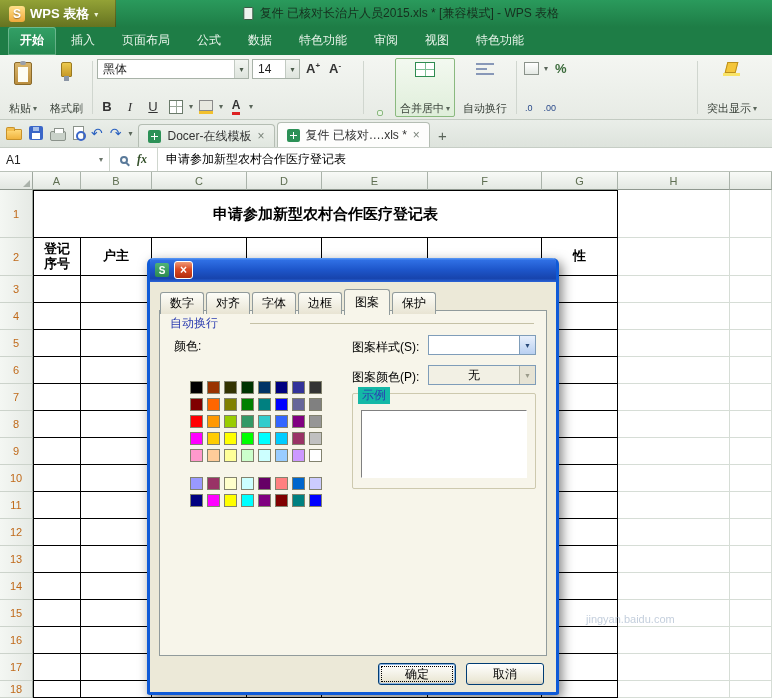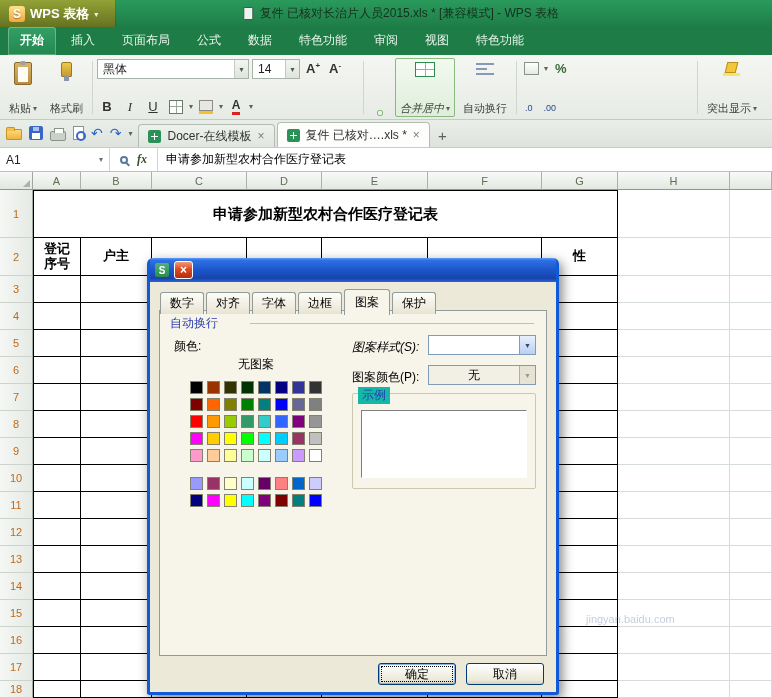--- a/index.html
+++ b/index.html
@@ -56,21 +56,21 @@
   .al-btn{padding:2px;border:1px solid transparent;border-radius:2px;cursor:pointer;}
   .al-btn.sel{border-color:#8ab97f;background:#eaf4e6;}
   .al{width:14px;height:10px;background:
      linear-gradient(#6b8bb5,#6b8bb5) 0 0/14px 2px no-repeat,
      linear-gradient(#6b8bb5,#6b8bb5) 0 4px/10px 2px no-repeat,
      linear-gradient(#6b8bb5,#6b8bb5) 0 8px/14px 2px no-repeat;}
   .al.c{background:
      linear-gradient(#6b8bb5,#6b8bb5) 0 0/14px 2px no-repeat,
      linear-gradient(#6b8bb5,#6b8bb5) 2px 4px/10px 2px no-repeat,
      linear-gradient(#6b8bb5,#6b8bb5) 0 8px/14px 2px no-repeat;}
-  .merge-btn{border:1px solid #8ab97f;background:linear-gradient(#f3f9f0,#dfeeda);font-style:italic;}
+  .merge-btn{border:1px solid #8ab97f;background:linear-gradient(#f3f9f0,#dfeeda);}
   .merge-ico{width:20px;height:15px;border:1px solid #2e8b50;background:
      linear-gradient(#7bbf93,#7bbf93) 50% 0/1px 100% no-repeat,
      linear-gradient(#7bbf93,#7bbf93) 0 50%/100% 1px no-repeat,#fff;}
   .wrap-ico{width:18px;height:13px;background:
      linear-gradient(#8898b8,#8898b8) 0 1px/18px 2px no-repeat,
      linear-gradient(#8898b8,#8898b8) 0 6px/11px 2px no-repeat,
      linear-gradient(#8898b8,#8898b8) 0 11px/18px 2px no-repeat;position:relative;}
   .numfmt-ico{width:15px;height:13px;border:1px solid #8a928a;background:linear-gradient(#fff,#e4e9e4);}
   .pct{font-size:13px;font-weight:bold;color:#3a6a3a;cursor:pointer;padding:0 4px;}
   .dec-btn{font-size:9px;color:#2a4a8a;border:1px solid transparent;padding:2px 3px;cursor:pointer;}
@@ -138,21 +138,21 @@
   .dlg-tab{font-size:12px;background:linear-gradient(#fdfdf8,#e8e4d3);border:1px solid #919b9c;border-bottom:none;border-radius:3px 3px 0 0;padding:2px 9px;cursor:pointer;}
   .dlg-tab.active{background:#f7f5ea;padding:4px 10px;margin-bottom:-1px;}
   .dlg-page{position:absolute;left:9px;right:9px;top:52px;height:346px;border:1px solid #919b9c;background:#f7f5ea;}
   .grp-label{position:absolute;left:10px;top:4px;color:#2b3cb0;}
   .grp-line{position:absolute;left:90px;right:12px;top:12px;height:1px;background:#c5c1a6;}
   .lbl-color{position:absolute;left:14px;top:27px;}
   .no-pattern{position:absolute;left:30px;top:45px;width:132px;text-align:center;cursor:pointer;}
   #palette-main{position:absolute;left:30px;top:70px;display:grid;grid-template-columns:repeat(8,13px);grid-auto-rows:13px;gap:4px;}
   #palette-extra{position:absolute;left:30px;top:166px;display:grid;grid-template-columns:repeat(8,13px);grid-auto-rows:13px;gap:4px;}
   .swatch{width:13px;height:13px;border:1px solid #82826e;cursor:pointer;}
-  .lbl-pstyle{position:absolute;left:192px;top:28px;font-style:italic;}
+  .lbl-pstyle{position:absolute;left:192px;top:28px;}
   .lbl-pcolor{position:absolute;left:192px;top:58px;}
   .dd{position:absolute;height:20px;background:#fff;border:1px solid #7f9db9;display:flex;align-items:center;cursor:pointer;}
   .dd .dd-val{flex:1;padding:0 4px;text-align:center;}
   .dd .dd-btn{width:16px;height:100%;background:linear-gradient(#e8f0fc,#b9d0f1);border-left:1px solid #7f9db9;display:flex;align-items:center;justify-content:center;font-size:7px;color:#2a4a7a;}
   .dd.disabled{background:#f2f0e4;}
   .dd.disabled .dd-btn{background:#e6e3d4;color:#9a9a8a;border-left-color:#b0b0a0;}
   #dd-style{left:268px;top:24px;width:108px;}
   #dd-color{left:268px;top:54px;width:108px;}
   .sample-box{position:absolute;left:192px;right:10px;top:82px;height:96px;border:1px solid #cdc9ae;border-radius:2px;}
   .sample-label{position:absolute;left:198px;top:76px;background:#14b8a6;padding:0 4px;color:#2b3cb0;}
@@ -582,21 +582,20 @@
         <div class="dlg-tab">对齐</div>
         <div class="dlg-tab">字体</div>
         <div class="dlg-tab">边框</div>
         <div class="dlg-tab active">图案</div>
         <div class="dlg-tab">保护</div>
       </div>
     <div class="dlg-page">
       <span class="grp-label">自动换行</span>
       <span class="grp-line"></span>
       <span class="lbl-color">颜色:</span>
-      <span class="no-pattern">无图案</span>
       <div id="palette-main">
           <div class="swatch" style="background: rgb(0, 0, 0);"></div>
           <div class="swatch" style="background: rgb(153, 51, 0);"></div>
           <div class="swatch" style="background: rgb(51, 51, 0);"></div>
           <div class="swatch" style="background: rgb(0, 51, 0);"></div>
           <div class="swatch" style="background: rgb(0, 51, 102);"></div>
           <div class="swatch" style="background: rgb(0, 0, 128);"></div>
           <div class="swatch" style="background: rgb(51, 51, 153);"></div>
           <div class="swatch" style="background: rgb(51, 51, 51);"></div>
           <div class="swatch" style="background: rgb(128, 0, 0);"></div>

